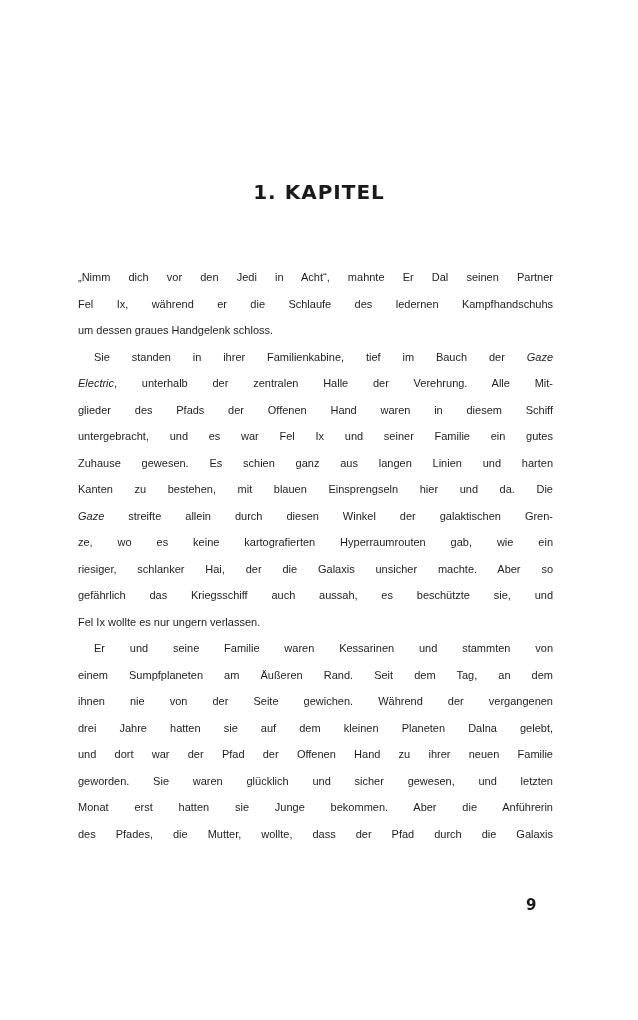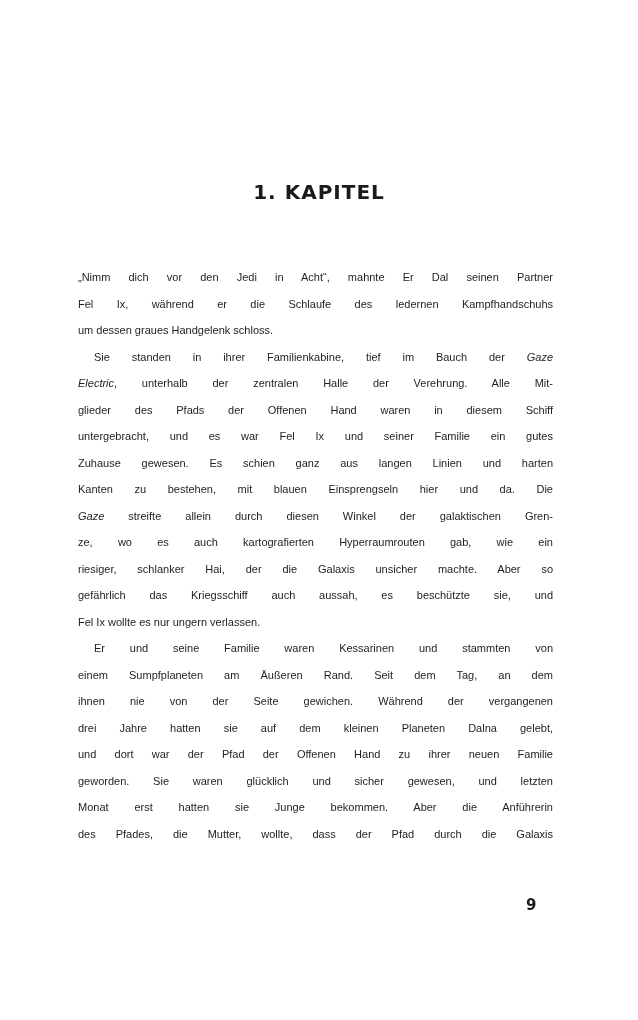--- a/index.html
+++ b/index.html
@@ -45,21 +45,21 @@
     <span class="line">Fel Ix, während er die Schlaufe des ledernen Kampfhandschuhs</span>
     <span class="line last">um dessen graues Handgelenk schloss.</span>
 
     <span class="line indent">Sie standen in ihrer Familienkabine, tief im Bauch der <em>Gaze</em></span>
     <span class="line"><em>Electric</em>, unterhalb der zentralen Halle der Verehrung. Alle Mit-</span>
     <span class="line">glieder des Pfads der Offenen Hand waren in diesem Schiff</span>
     <span class="line">untergebracht, und es war Fel Ix und seiner Familie ein gutes</span>
     <span class="line">Zuhause gewesen. Es schien ganz aus langen Linien und harten</span>
     <span class="line">Kanten zu bestehen, mit blauen Einsprengseln hier und da. Die</span>
     <span class="line"><em>Gaze</em> streifte allein durch diesen Winkel der galaktischen Gren-</span>
-    <span class="line">ze, wo es auch kartografierten Hyperraumrouten gab, wie ein</span>
+    <span class="line">ze, wo es keine kartografierten Hyperraumrouten gab, wie ein</span>
     <span class="line">riesiger, schlanker Hai, der die Galaxis unsicher machte. Aber so</span>
     <span class="line">gefährlich das Kriegsschiff auch aussah, es beschützte sie, und</span>
     <span class="line last">Fel Ix wollte es nur ungern verlassen.</span>
 
     <span class="line indent">Er und seine Familie waren Kessarinen und stammten von</span>
     <span class="line">einem Sumpfplaneten am Äußeren Rand. Seit dem Tag, an dem</span>
     <span class="line">ihnen nie von der Seite gewichen. Während der vergangenen</span>
     <span class="line">drei Jahre hatten sie auf dem kleinen Planeten Dalna gelebt,</span>
     <span class="line">und dort war der Pfad der Offenen Hand zu ihrer neuen Familie</span>
     <span class="line">geworden. Sie waren glücklich und sicher gewesen, und letzten</span>

